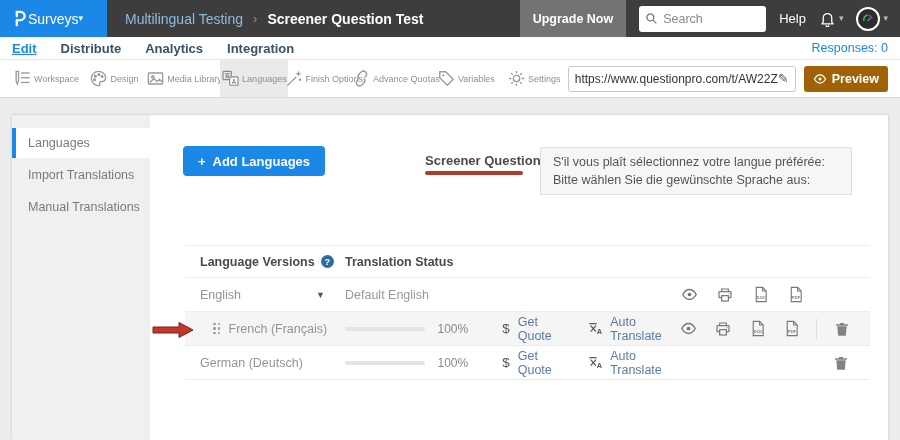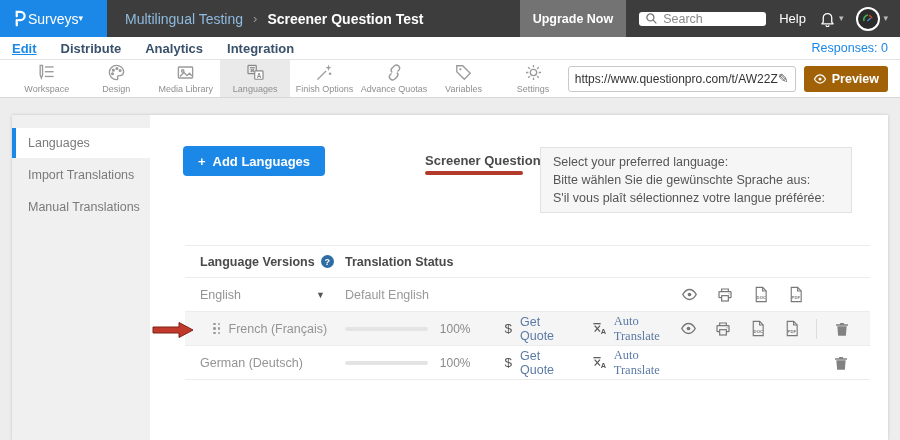--- a/index.html
+++ b/index.html
@@ -17,36 +17,36 @@
   .logo-box { width:107px; height:37px; background:#1b87e6; display:flex; align-items:center; padding-left:13px; cursor:pointer; }
   .logo-box .product { font-size:14px; }
   .caret { font-size:9px; color:#fff; line-height:1; }
   .caret.dim { color:#bbb; }
   .breadcrumb { display:flex; align-items:center; margin-left:18px; font-size:14px; gap:10px; }
   .bc-parent { color:#8fbadf; cursor:pointer; }
   .bc-sep { color:#999; font-size:13px; }
   .bc-current { color:#fff; font-weight:700; }
   .topbar-right { margin-left:auto; display:flex; align-items:center; gap:13px; padding-right:12px; }
   .upgrade-btn { background:#737373; color:#fff; font-size:12.5px; font-weight:700; border:none; border-radius:0; padding:20px 13px; cursor:pointer; }
-  .search-box { background:#fff; border-radius:3px; width:127px; height:14px; display:flex; align-items:center; padding:0 6px; gap:5px; }
+  .search-box { background:#fff; border-radius:3px; width:127px; height:26px; display:flex; align-items:center; padding:0 6px; gap:5px; }
   .search-box input { border:none; outline:none; width:90px; font-size:12.5px; color:#555; font-family:"Liberation Sans",sans-serif; }
   .search-box input::placeholder { color:#888; }
   .help-link { font-size:13px; color:#fff; cursor:pointer; }
   .iconwrap { display:flex; align-items:center; gap:3px; cursor:pointer; }
   .avatar-ring { width:24px; height:24px; border-radius:50%; border:2px solid #fff; background:#2b2b2b; display:flex; align-items:center; justify-content:center; }
 
   
   .navrow { height:23px; background:#fff; border-bottom:1px solid #e3e3e3; display:flex; align-items:center; padding:0 12px; gap:24px; position:relative; }
   .nav-tab { font-size:13px; font-weight:700; color:#3a516b; cursor:pointer; padding-top:1px; }
   .nav-tab.active { color:#1b87e6; text-decoration:underline; }
   .responses { position:absolute; right:12px; font-size:12.5px; color:#1b87e6; }
 
   
   .toolbar { height:38px; background:#fff; border-bottom:1px solid #d8d8d8; display:flex; align-items:stretch; padding-left:12px; }
-  .tool-item { width:72px; display:flex; flex-direction:column; align-items:center; justify-content:center; gap:2px; cursor:pointer; }
+  .tool-item { width:72px; display:flex; align-items:center; justify-content:center; gap:2px; cursor:pointer; }
   .tool-item.active { background:#eaeaea; }
   .tool-label { font-size:9px; color:#8f8f8f; white-space:nowrap; }
   .toolbar-right { margin-left:auto; display:flex; align-items:center; gap:8px; padding-right:12px; }
   .url-box { width:228px; height:26px; border:1px solid #c9c9c9; border-radius:3px; display:flex; align-items:center; padding:0 6px; background:#fff; }
   .url-box input { border:none; outline:none; flex:1; font-size:12px; color:#333; font-family:"Liberation Sans",sans-serif; }
   .pencil { font-size:13px; color:#555; cursor:pointer; }
   .preview-btn { background:#a16207; border:none; border-radius:3px; color:#fff; font-size:12.5px; font-weight:700; height:26px; padding:0 9px; display:flex; align-items:center; gap:5px; cursor:pointer; }
 
   
   .card { position:absolute; left:12px; right:12px; top:115px; bottom:0; background:#fff; box-shadow:0 0 3px rgba(0,0,0,.18); display:flex; }
@@ -74,21 +74,21 @@
   .row-name { font-size:12.5px; color:#949494; }
   .dd-caret { margin-left:auto; margin-right:20px; font-size:9px; color:#555; cursor:pointer; }
   .status-text { font-size:12.5px; color:#999; }
   .progress-track { width:100px; height:4px; border-radius:2px; background:#e4e4e4; overflow:hidden; }
   .progress-fill { height:100%; background:#43b04a; border-radius:2px; }
   .pct { font-size:12px; color:#8a8a8a; margin-left:12px; }
   .dollar { font-size:13.5px; color:#555; margin-left:34px; }
   .quote-link, .auto-link { font-size:12.5px; color:#5b7aa5; cursor:pointer; }
   .quote-link { margin-left:8px; }
   .translate-ic { margin-left:24px; }
-  .auto-link { margin-left:6px;font-family:Liberation Serif, serif; }
+  .auto-link { margin-left:6px; }
   .act { width:30px; display:flex; align-items:center; justify-content:center; cursor:pointer; }
   .act-divider { width:1px; height:20px; background:#ddd; margin:0 5px; }
   .act-spacer { width:41px; }
   .drag-handle { display:grid; grid-template-columns:repeat(2,3px); grid-auto-rows:3px; gap:1.5px; margin-left:13px; margin-right:8px; cursor:grab; }
   .drag-handle i { width:2.5px; height:2.5px; background:#9a9a9a; border-radius:50%; }
 
   .annot-arrow { position:absolute; left:2px; top:206px; }
 </style>
 </head>
 <body>
@@ -263,23 +263,22 @@
   <div class="content">
     <button class="add-btn">
       <span>+</span>
       <span>Add Languages</span>
     </button>
 
     <div class="screener-label">Screener Question :</div>
     <div class="red-underline"></div>
 
     <div class="screener-box">
-      <div>Select your preferred language:</div>
+      <div>S'il vous plaît sélectionnez votre langue préférée:</div>
       <div>Bitte wählen Sie die gewünschte Sprache aus:</div>
-      <div>S'il vous plaît sélectionnez votre langue préférée:</div>
     </div>
 
     <div class="lang-table">
       <div class="t-header">
         <div class="col-name">
           <span class="hdr-text">Language Versions</span>
           <span class="help-circle">?</span>
         </div>
         <div class="col-status">
           <span class="hdr-text">Translation Status</span>

